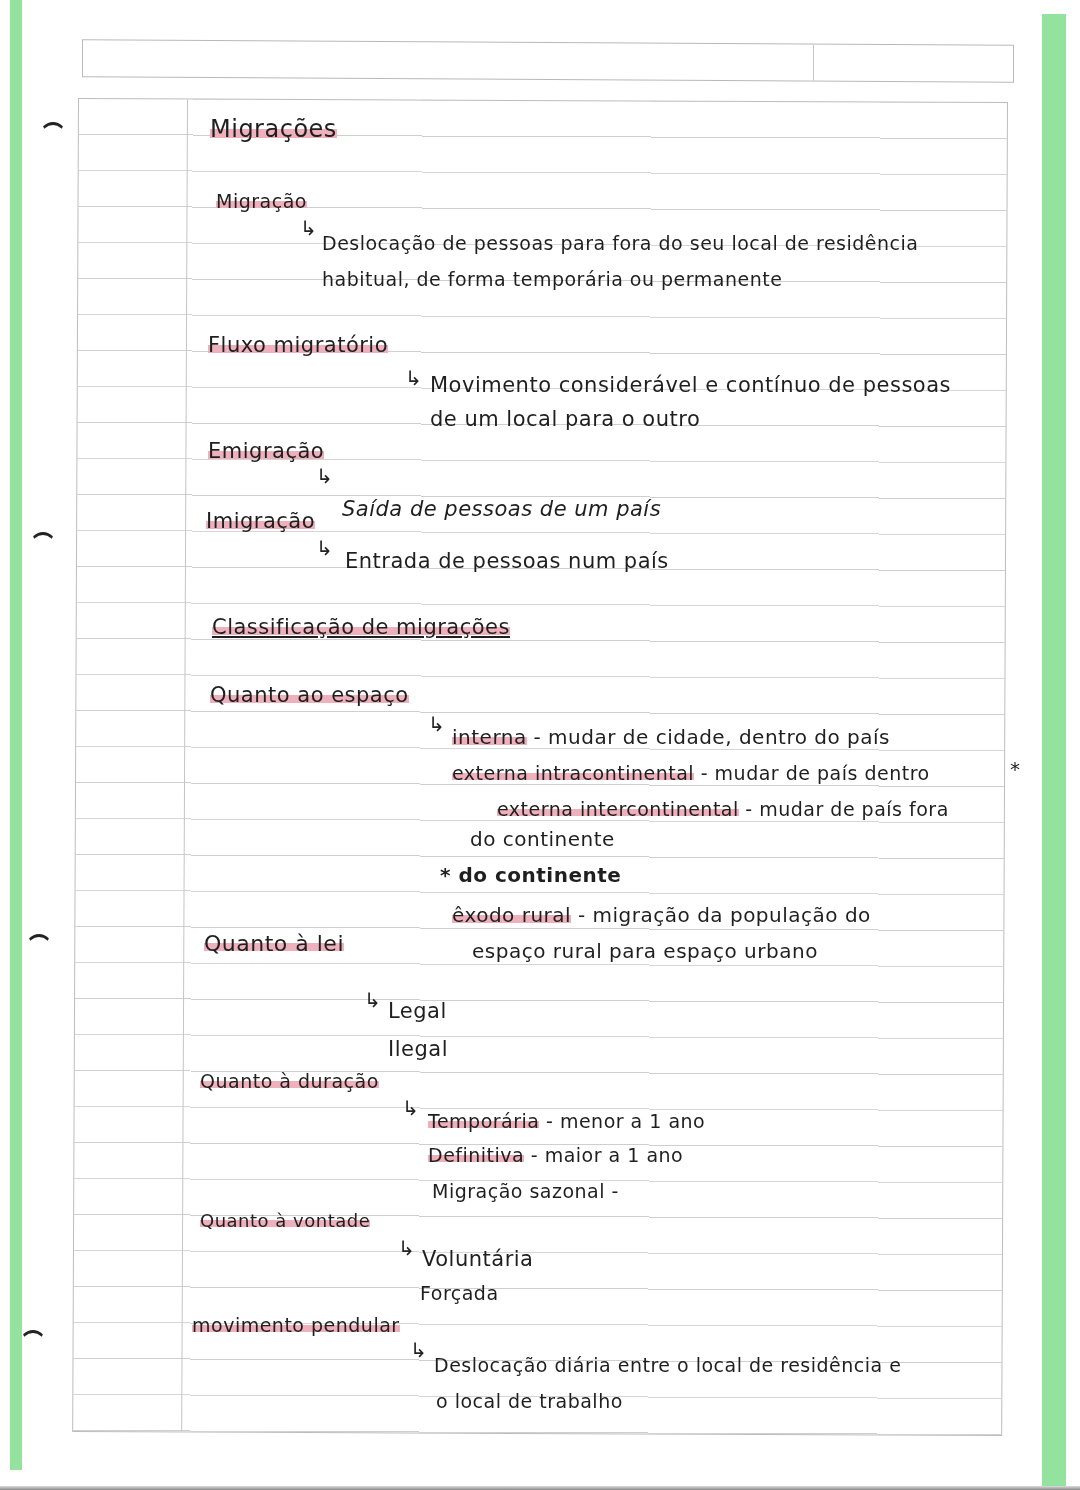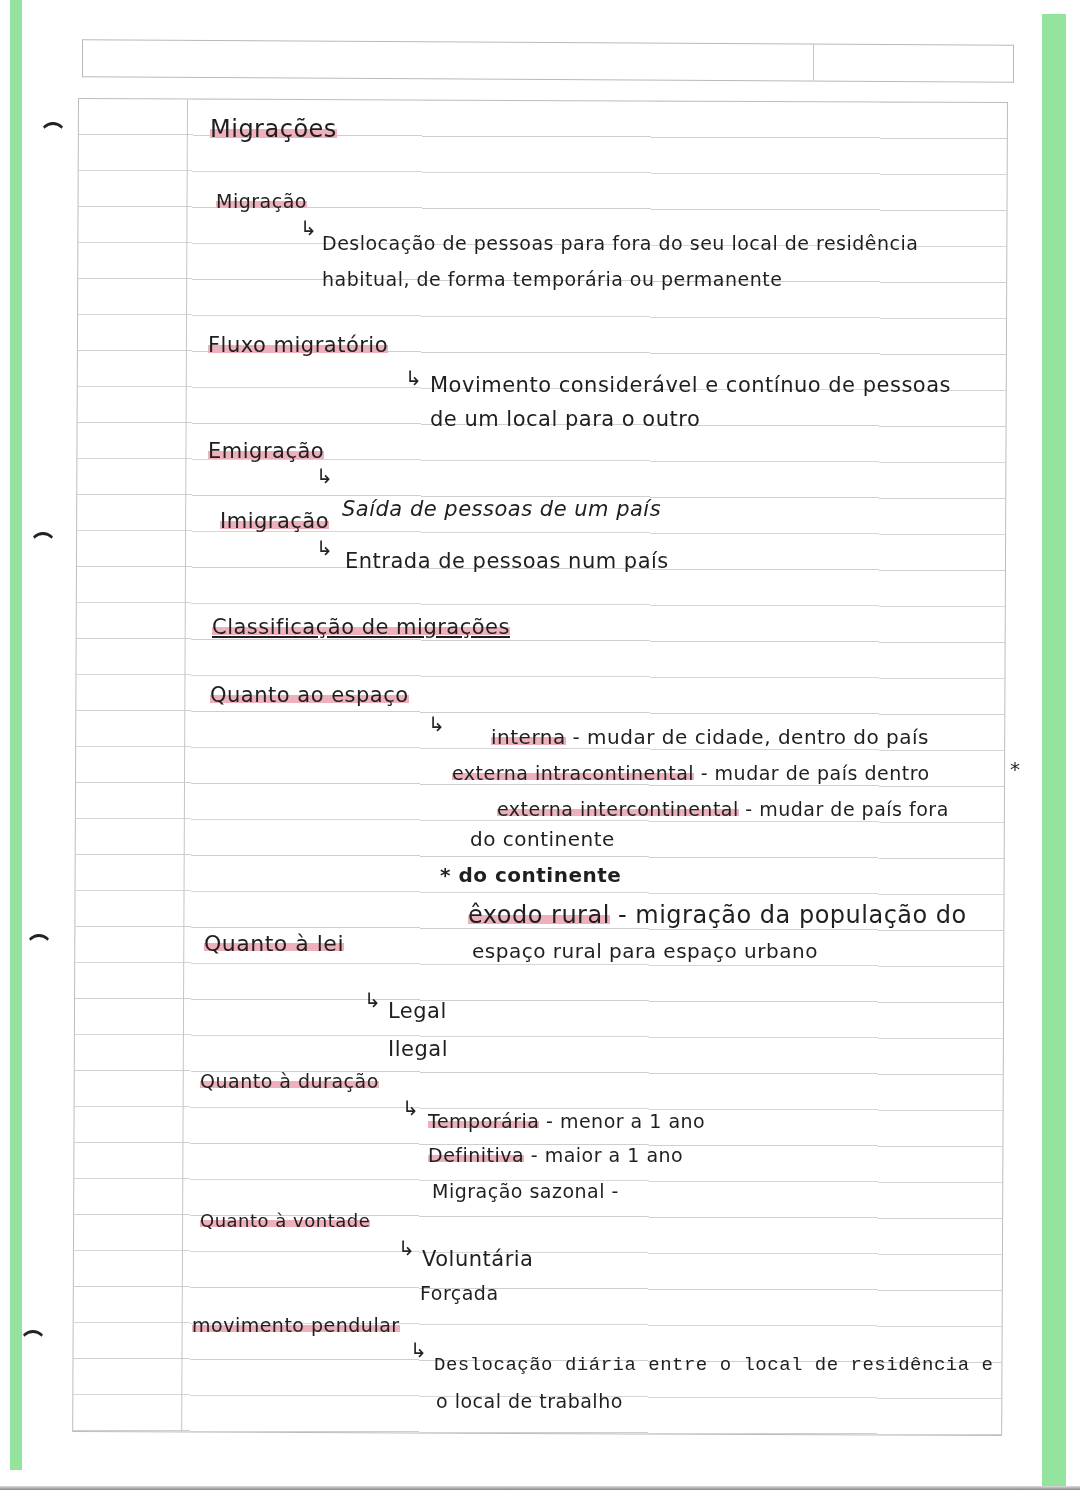--- a/index.html
+++ b/index.html
@@ -98,47 +98,47 @@
 <span class="arrow" style="left:405px;top:368px;">↳</span>
 <div class="note" style="left:430px;top:372px;">Movimento considerável e contínuo de pessoas</div>
 <div class="note" style="left:430px;top:406px;">de um local para o outro</div>
 
 <div class="note" style="left:208px;top:438px;">
   <span class="hl">Emigração</span>
 </div>
 <span class="arrow" style="left:316px;top:466px;">↳</span>
 <div class="note" style="left:342px;top:496px;font-style:italic;">Saída de pessoas de um país</div>
 
-<div class="note" style="left:220px;top:508px;text-align:right;">
+<div class="note" style="left:206px;top:508px;text-align:right;">
   <span class="hl">Imigração</span>
 </div>
 <span class="arrow" style="left:316px;top:538px;">↳</span>
 <div class="note" style="left:345px;top:548px;">Entrada de pessoas num país</div>
 
 <div class="note" style="left:212px;top:614px;text-decoration:underline;">
   <span class="hl">Classificação de migrações</span>
 </div>
 
 <div class="note" style="left:210px;top:682px;">
   <span class="hl">Quanto ao espaço</span>
 </div>
 <span class="arrow" style="left:428px;top:714px;">↳</span>
-<div class="note" style="left:452px;top:724px;font-size:20px;margin-left:39px;">
+<div class="note" style="left:452px;top:724px;font-size:20px;">
   <span class="hl">interna</span><span> - mudar de cidade, dentro do país</span>
 </div>
 <div class="note" style="left:452px;top:760px;font-size:19px;">
   <span class="hl">externa intracontinental</span><span> - mudar de país dentro</span>
 </div>
 <div class="note" style="left:1010px;top:756px;font-size:20px;">*</div>
 <div class="note" style="left:458px;top:796px;font-size:19px;margin-left:39px;">
   <span class="hl">externa intercontinental</span><span> - mudar de país fora</span>
 </div>
 <div class="note" style="left:470px;top:826px;font-size:20px;">do continente</div>
 <div class="note" style="left:440px;top:862px;font-size:20px;font-weight:bold;">* do continente</div>
-<div class="note" style="left:468px;top:902px;font-size:24px;">
+<div class="note" style="left:452px;top:902px;font-size:20px;">
   <span class="hl">êxodo rural</span><span> - migração da população do</span>
 </div>
 <div class="note" style="left:472px;top:938px;font-size:20px;">espaço rural para espaço urbano</div>
 
 <div class="note" style="left:204px;top:931px;font-size:22px;">
   <span class="hl">Quanto à lei</span>
 </div>
 <span class="arrow" style="left:364px;top:990px;">↳</span>
 <div class="note" style="left:388px;top:998px;">Legal</div>
 <div class="note" style="left:388px;top:1036px;">Ilegal</div>
@@ -159,14 +159,14 @@
   <span class="hl">Quanto à vontade</span>
 </div>
 <span class="arrow" style="left:398px;top:1238px;">↳</span>
 <div class="note" style="left:422px;top:1246px;">Voluntária</div>
 <div class="note" style="left:420px;top:1280px;font-size:19px;">Forçada</div>
 
 <div class="note" style="left:192px;top:1312px;font-size:19px;">
   <span class="hl">movimento pendular</span>
 </div>
 <span class="arrow" style="left:410px;top:1340px;">↳</span>
-<div class="note" style="left:434px;top:1352px;font-size:19px;font-family:Liberation Mono, monospace;">Deslocação diária entre o local de residência e</div>
+<div class="note" style="left:434px;top:1352px;font-size:19px;">Deslocação diária entre o local de residência e</div>
 <div class="note" style="left:436px;top:1388px;font-size:19px;">o local de trabalho</div>
 
 </body></html>

